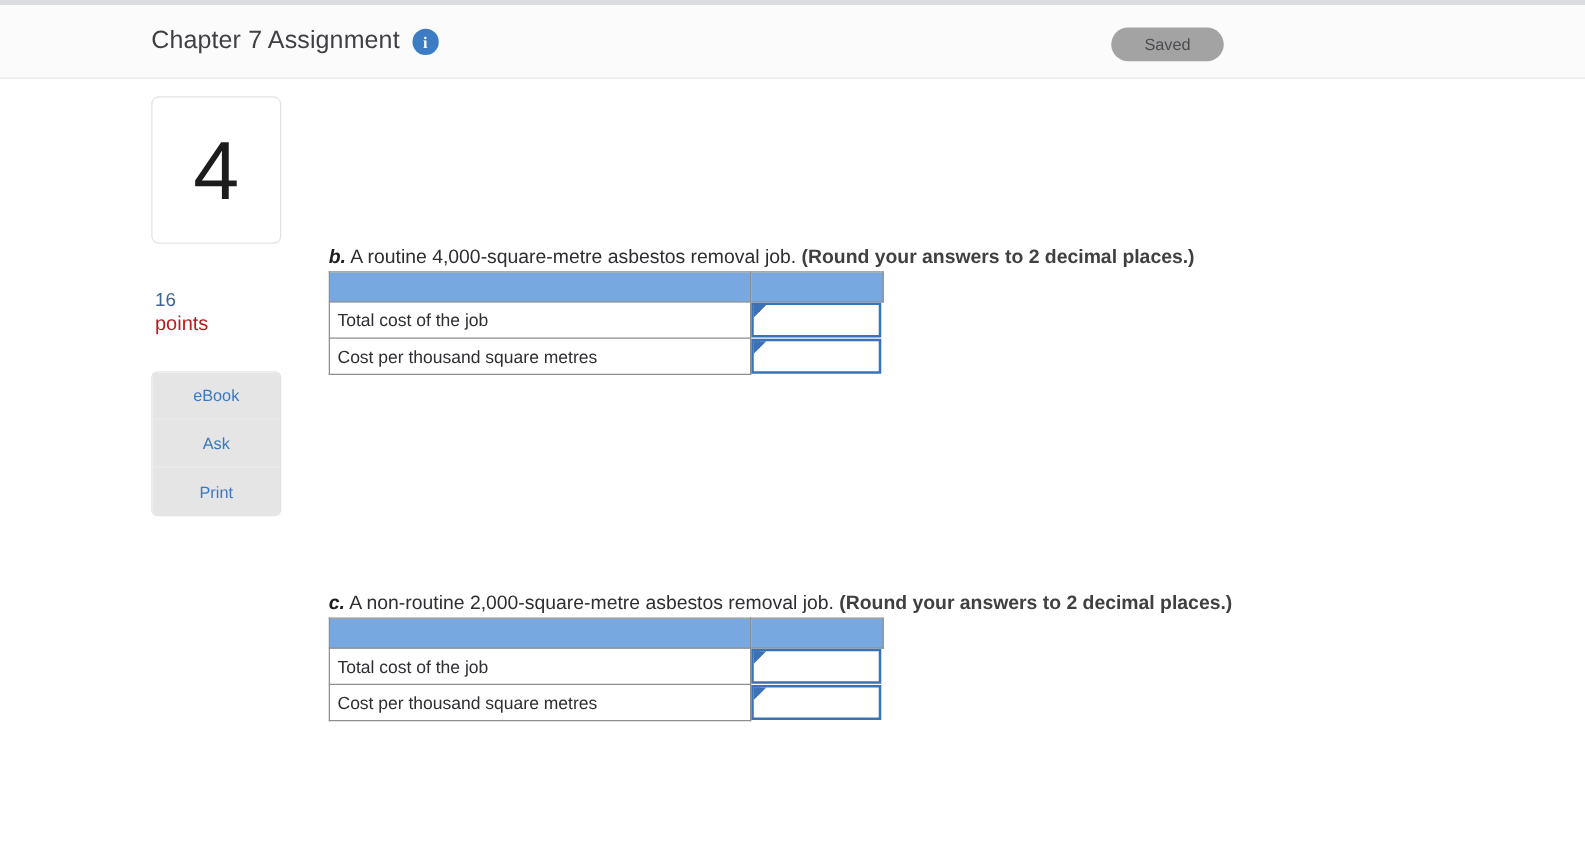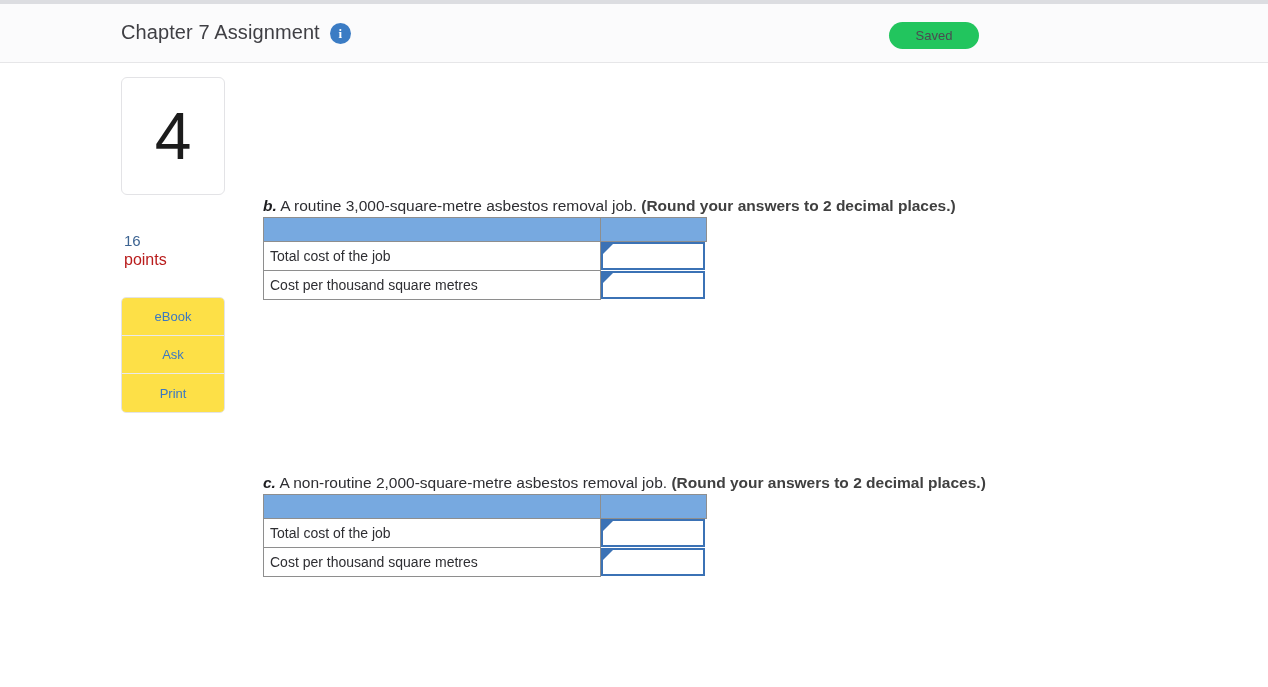--- a/index.html
+++ b/index.html
@@ -66,21 +66,21 @@
     line-height: 1;
     flex: none;
   }
   .saved-badge {
     position: absolute;
     left: 889px;
     top: 18px;
     width: 90px;
     height: 27px;
     border-radius: 14px;
-    background: #22c55e;
+    background: #a3a3a3;
     color: #4b4b50;
     font-size: 13px;
     display: flex;
     align-items: center;
     justify-content: center;
   }
 
   
   .rail {
     position: absolute;
@@ -127,21 +127,21 @@
     background: #ffffff;
   }
   .tool-btn {
     height: 38px;
     display: flex;
     align-items: center;
     justify-content: center;
     font-size: 13px;
     color: #3b78c3;
     border-bottom: 1px solid #e9e9ec;
-    background: #fde047;
+    background: #e5e5e5;
     cursor: pointer;
     user-select: none;
   }
   .tool-btn:last-child { border-bottom: none; }
 
   
   .content { position: absolute; left: 0; top: 0; }
   .part-block { position: absolute; left: 263px; }
   #part-b { top: 195px; }
   #part-c { top: 472px; }
@@ -254,21 +254,21 @@
     <div class="tool-btn">Ask</div>
     <div class="tool-btn">Print</div>
   </div>
 </div>
 
 <div class="content">
 
   <div class="part-block" id="part-b">
     <div class="prompt">
       <span class="lbl">b.</span>
-      <span>A routine 3,000-square-metre asbestos removal job.</span>
+      <span>A routine 4,000-square-metre asbestos removal job.</span>
       <span class="round">(Round your answers to 2 decimal places.)</span>
     </div>
     <table class="ans-table">
       <colgroup>
           <col class="c-label">
           <col class="c-input">
         </colgroup>
       <thead>
         <tr>
           <th></th>

